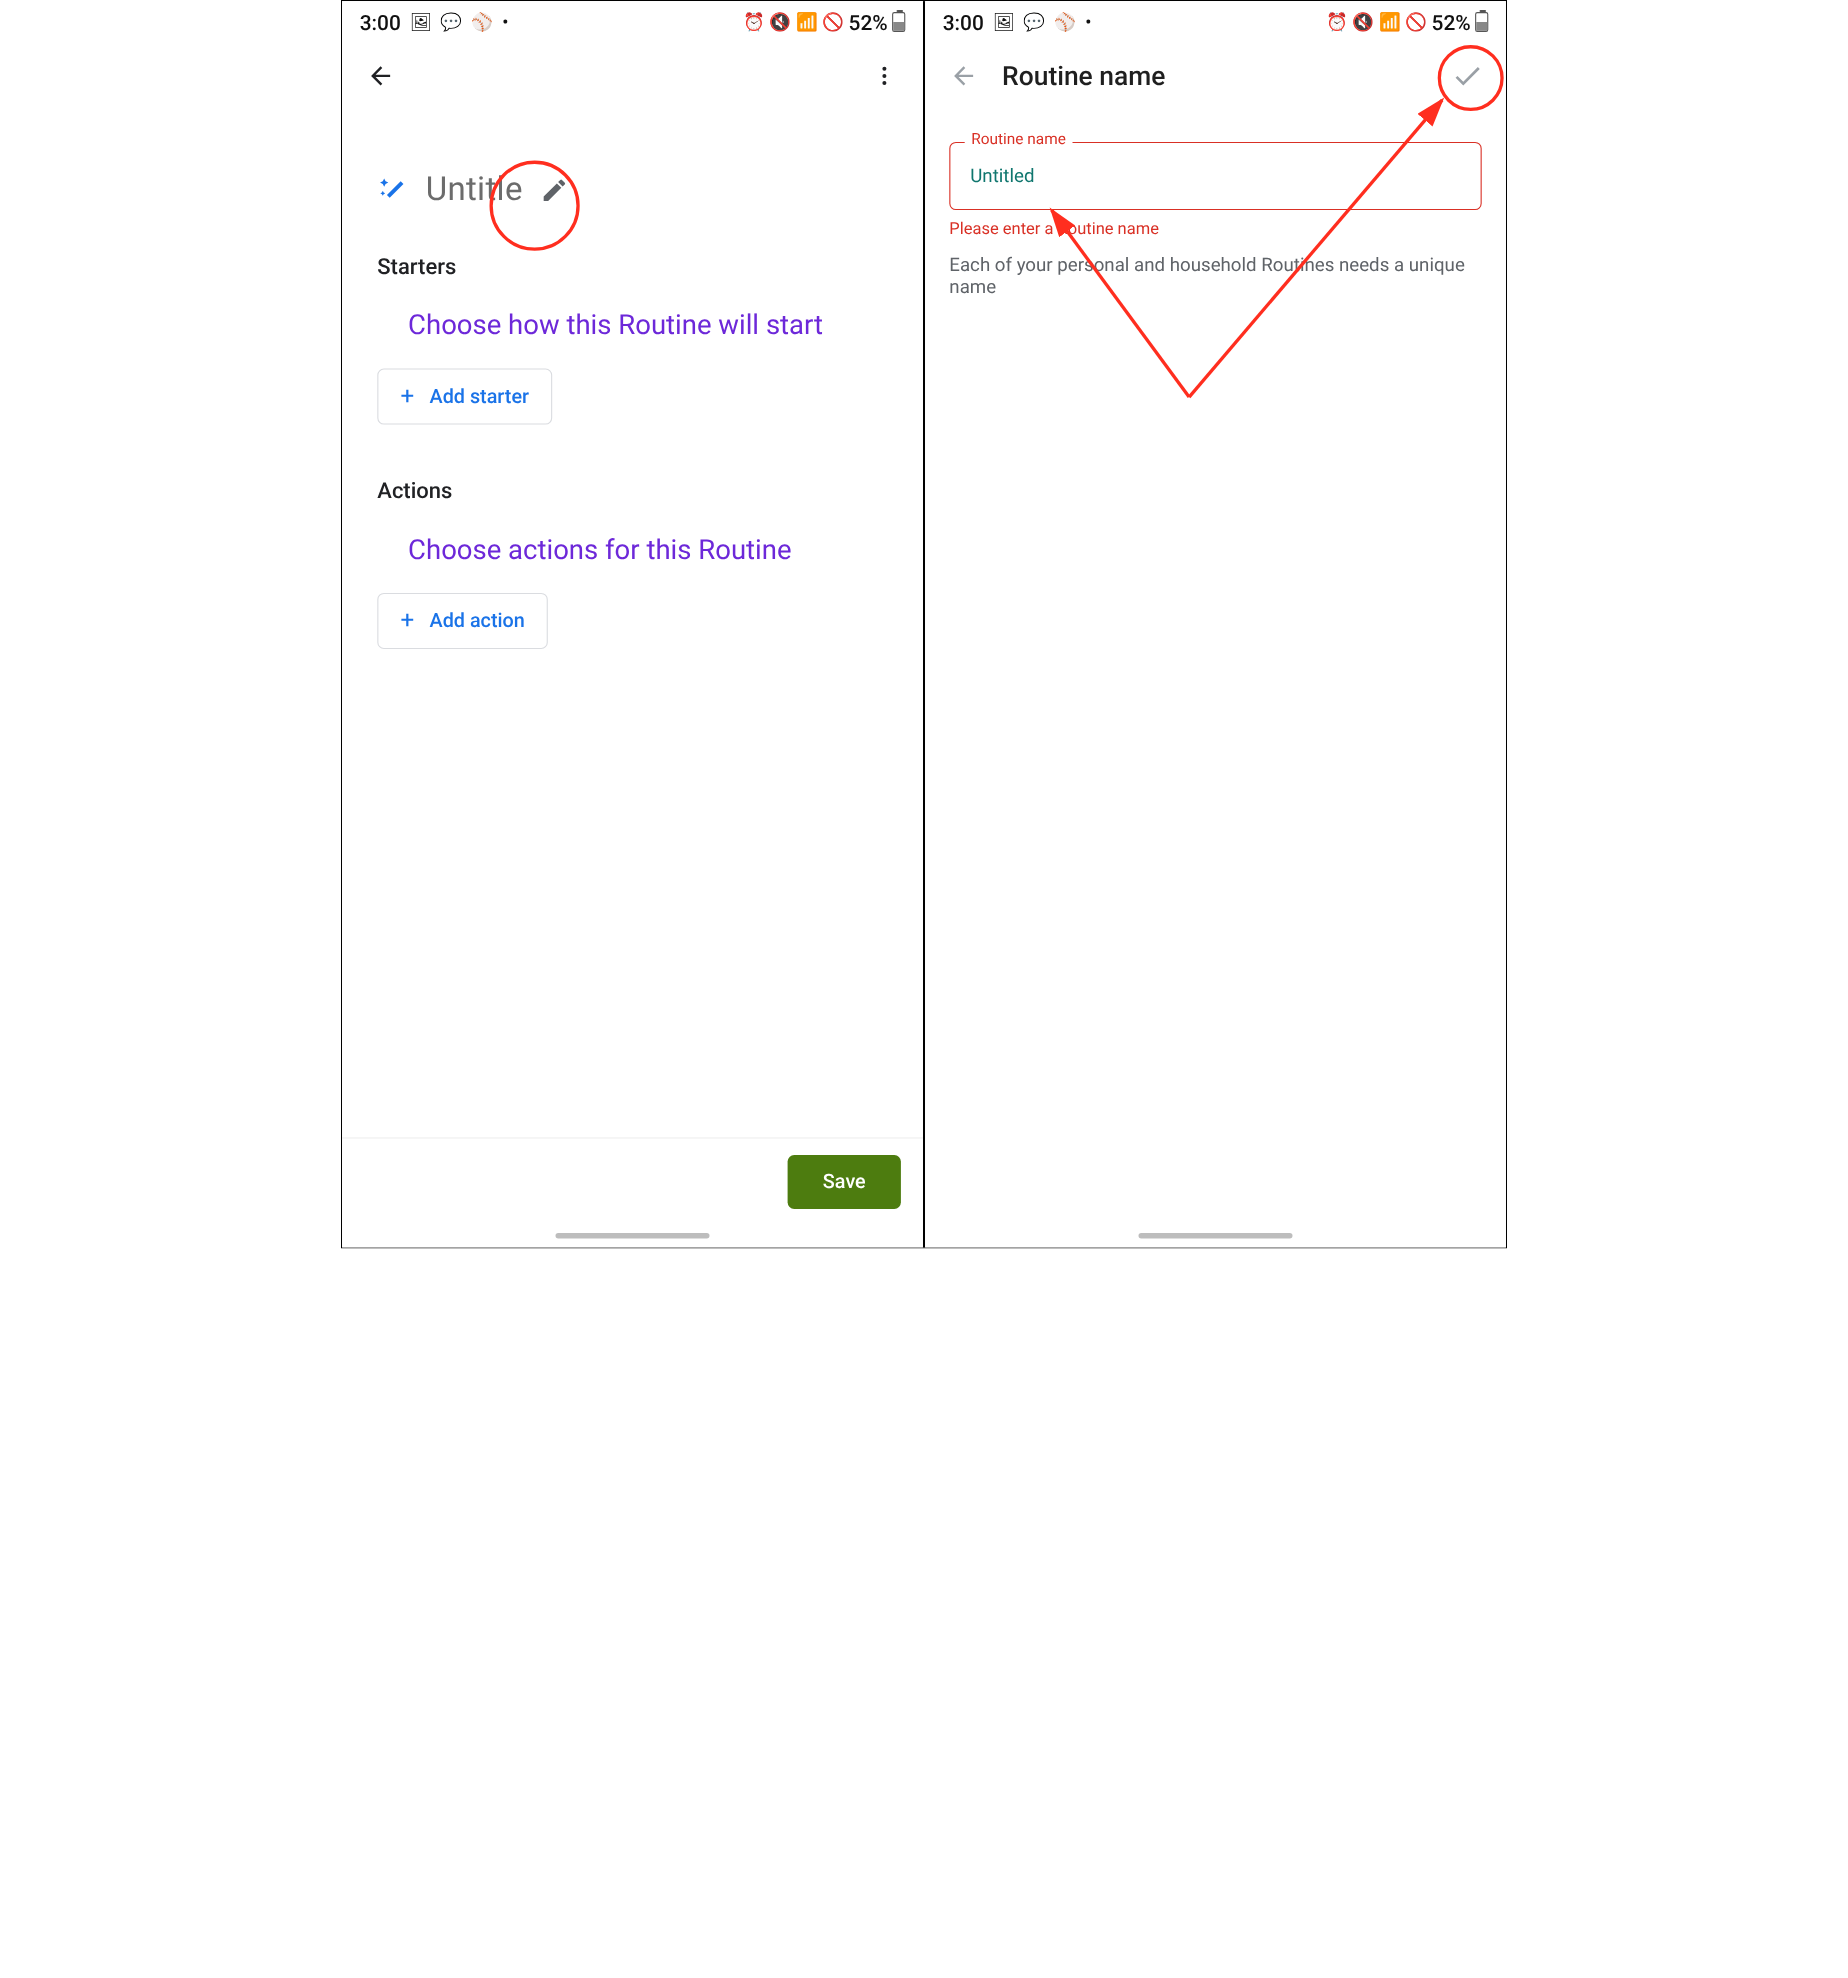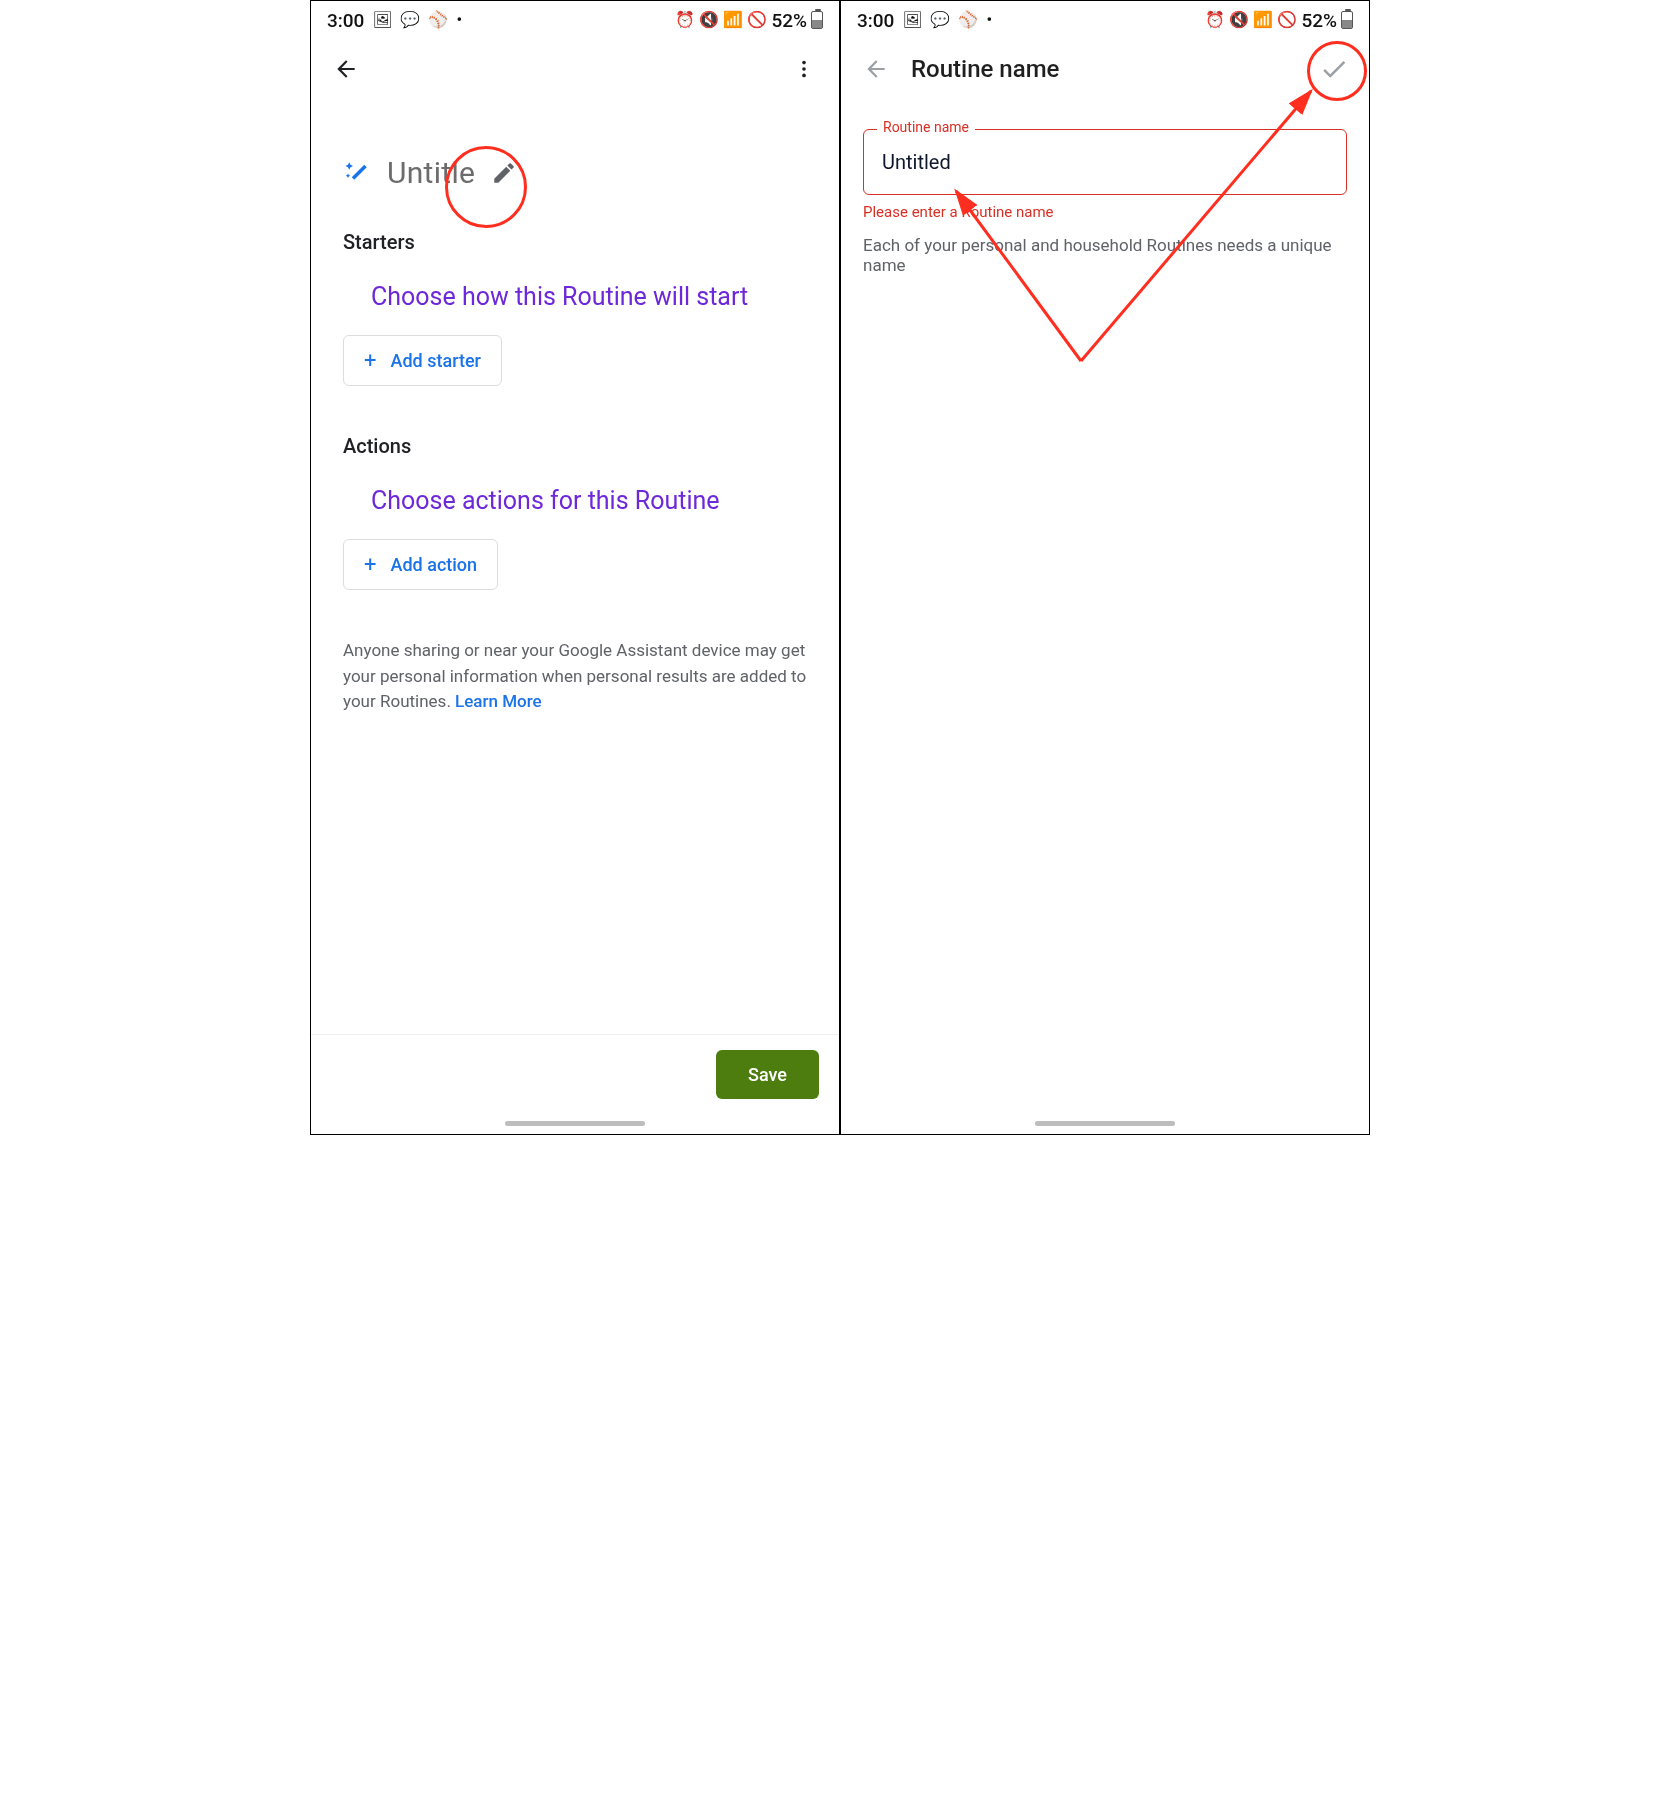--- a/index.html
+++ b/index.html
@@ -40,21 +40,21 @@
   .toast .yes { color:#8ab4f8; font-weight:500; margin-right:36px; cursor:pointer; }
   .toast .close { color:#fff; font-size:22px; cursor:pointer; }
 
   .bottom-bar { position:absolute; bottom:0; left:0; right:0; height:100px; border-top:1px solid #eee; display:flex; align-items:center; justify-content:flex-end; padding-right:20px; padding-bottom:20px; }
   .save-btn { background:#4d7c0f; color:#fff; border:none; border-radius:6px; padding:14px 32px; font-size:18px; font-weight:500; cursor:pointer; }
   .nav-handle { position:absolute; bottom:8px; left:50%; transform:translateX(-50%); width:140px; height:5px; background:#bdbdbd; border-radius:3px; }
 
   
   .field-wrap { margin: 30px 22px 6px; position:relative; }
   .field-label { position:absolute; top:-10px; left:14px; background:#fff; padding:0 6px; font-size:14px; color:#d93025; }
-  .text-field { width:100%; border:1.5px solid #d93025; border-radius:6px; padding:20px 18px; font-size:20px; color:#0f172a; outline:none; }
+  .text-field { width:100%; border:1.5px solid #d93025; border-radius:6px; padding:20px 18px; font-size:17px; color:#0f766e; outline:none; }
   .error-msg { color:#d93025; font-size:15px; margin:8px 22px 14px; }
   .helper { color:#5f6368; font-size:17px; margin:0 22px; }
 
   
   .anno-circle { position:absolute; border:3px solid #ff2e1f; border-radius:50%; pointer-events:none; }
   .anno-arrow { position:absolute; pointer-events:none; }
 </style>
 </head>
 <body>
 
@@ -123,23 +123,20 @@
 
       <div class="section">
         <div class="section-head">Actions</div>
         <div class="section-sub">Choose actions for this Routine</div>
         <div class="outline-btn">
           <span class="plus">+</span>
           <span>Add action</span>
         </div>
       </div>
 
-      <div class="info-text">
-        <span>Anyone sharing or near your Google Assistant device may get your personal information when personal results are added to your Routines. </span><a href="#">Learn More</a>
-      </div>
     </div>
 
 
     <div class="bottom-bar">
       <button class="save-btn">Save</button>
     </div>
     <div class="nav-handle"></div>
 
     <div class="anno-circle" style="top:145px; left:134px; width:82px; height:82px;"></div>
   </div>

